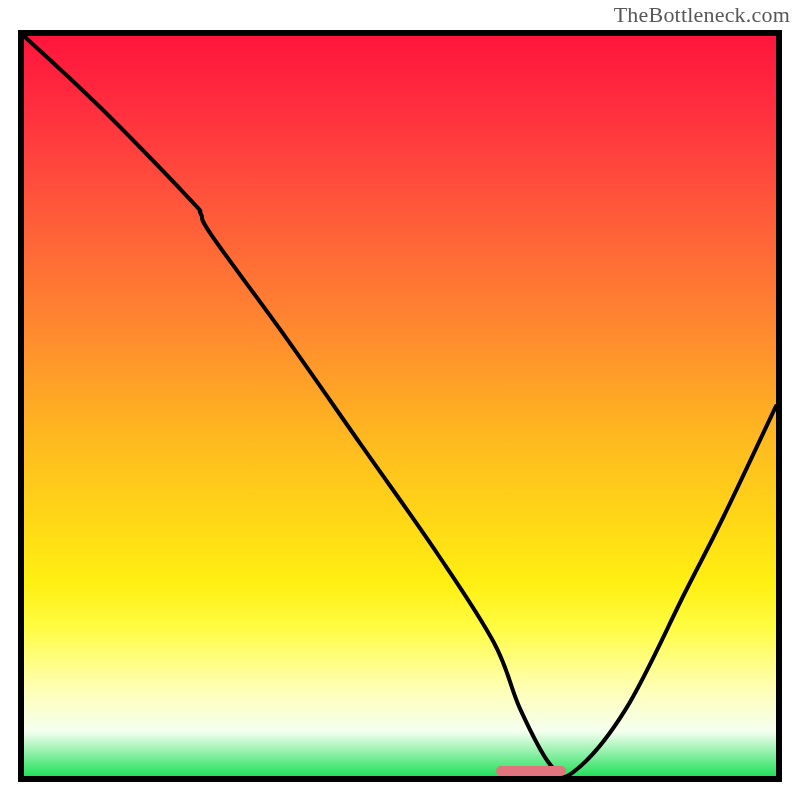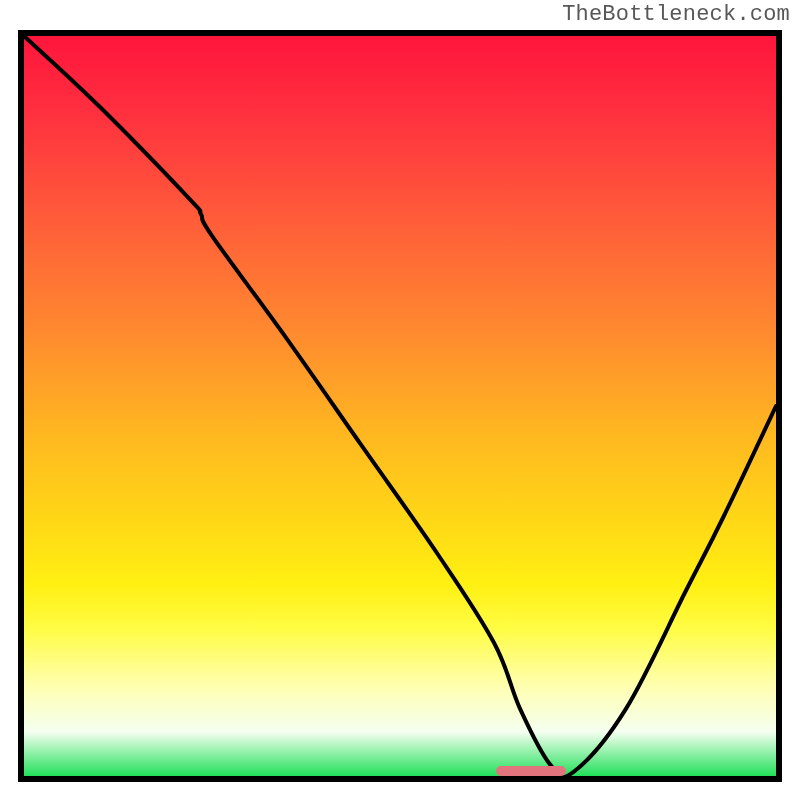--- a/index.html
+++ b/index.html
@@ -16,21 +16,21 @@
     width: 800px;
     height: 800px;
   }
   .attribution {
     position: absolute;
     top: 2px;
     right: 10px;
     color: #585858;
     font-size: 22px;
     font-weight: 400;
-    font-family: Liberation Mono, monospace;
+    font-family: Liberation Serif, serif;
     letter-spacing: 0.2px;
   }
   .plot-box {
     position: absolute;
     left: 18px;
     top: 30px;
     width: 764px;
     height: 752px;
     border: 6px solid #000;
     box-sizing: border-box;

